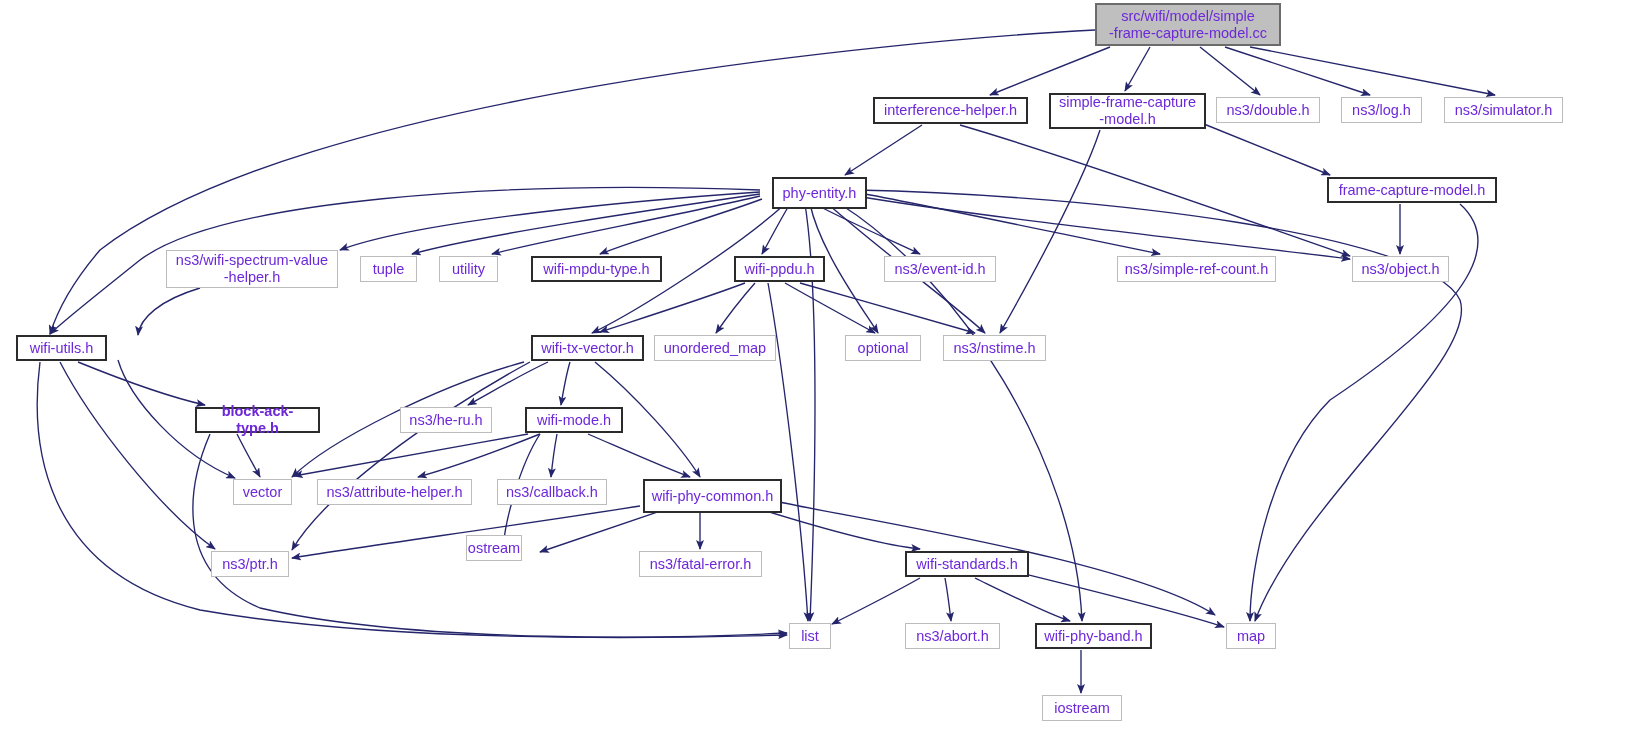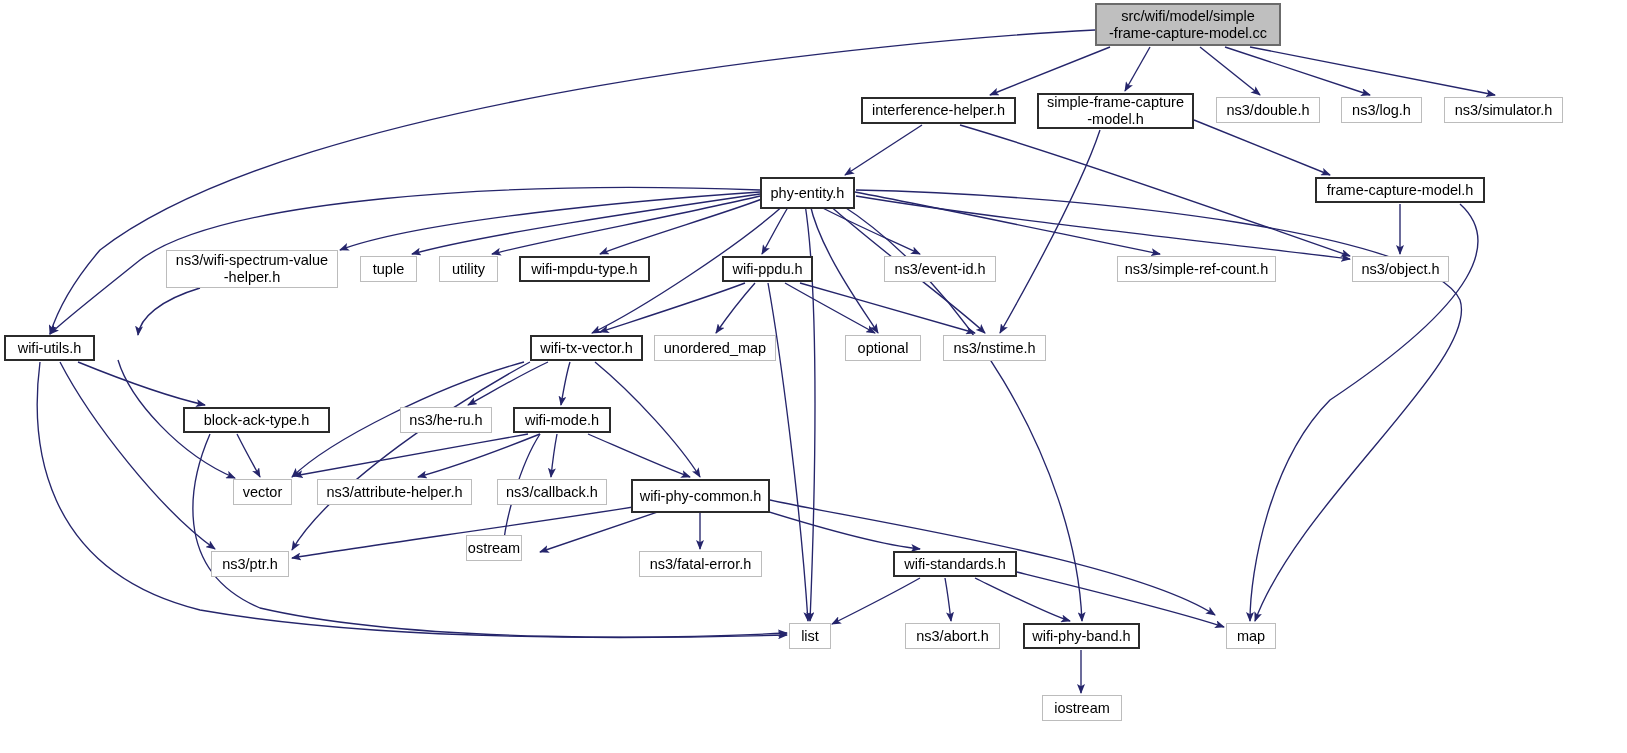--- a/index.html
+++ b/index.html
@@ -26,31 +26,32 @@
   }
   .node {
     position: absolute;
     box-sizing: border-box;
     display: flex;
     align-items: center;
     justify-content: center;
     text-align: center;
     font-size: 14.5px;
     line-height: 1.15;
-    color: #000000;
+    color: #6d28d9;
     background: #ffffff;
     white-space: pre-line;
     padding: 0 5px;
     z-index: 3;
   }
   .node.plain {
     border: 1px solid #bcbcbc;
   }
   .node.strong {
     border: 2px solid #0f766e;
+    margin-left: 12px;
   }
   .node.root {
     border: 2px solid #6b6b6b;
     background: #bfbfbf;
   }
 </style>
 </head>
 <body>
 
 <div id="graph">
@@ -136,25 +137,25 @@
       <div class="node plain" style="left: 166px; top: 250px; width: 172px; height: 38px; border-color: rgb(188, 188, 188);">ns3/wifi-spectrum-value
 -helper.h</div>
       <div class="node plain" style="left: 360px; top: 256px; width: 57px; height: 26px; border-color: rgb(188, 188, 188);">tuple</div>
       <div class="node plain" style="left: 439px; top: 256px; width: 59px; height: 26px; border-color: rgb(188, 188, 188);">utility</div>
       <div class="node strong" style="left: 519px; top: 256px; width: 131px; height: 26px; border-color: rgb(43, 43, 43);">wifi-mpdu-type.h</div>
       <div class="node strong" style="left: 722px; top: 256px; width: 91px; height: 26px; border-color: rgb(43, 43, 43);">wifi-ppdu.h</div>
       <div class="node plain" style="left: 884px; top: 256px; width: 112px; height: 26px; border-color: rgb(188, 188, 188);">ns3/event-id.h</div>
       <div class="node plain" style="left: 1117px; top: 256px; width: 159px; height: 26px; border-color: rgb(188, 188, 188);">ns3/simple-ref-count.h</div>
       <div class="node plain" style="left: 1352px; top: 256px; width: 97px; height: 26px; border-color: rgb(188, 188, 188);">ns3/object.h</div>
       <div class="node strong" style="left: 4px; top: 335px; width: 91px; height: 26px; border-color: rgb(43, 43, 43);">wifi-utils.h</div>
-      <div class="node strong" style="left: 530px; top: 335px; width: 113px; height: 26px; border-color: rgb(43, 43, 43);">wifi-tx-vector.h</div>
+      <div class="node strong" style="left: 519px; top: 335px; width: 113px; height: 26px; border-color: rgb(43, 43, 43);">wifi-tx-vector.h</div>
       <div class="node plain" style="left: 654px; top: 335px; width: 122px; height: 26px; border-color: rgb(188, 188, 188);">unordered_map</div>
       <div class="node plain" style="left: 845px; top: 335px; width: 76px; height: 26px; border-color: rgb(188, 188, 188);">optional</div>
       <div class="node plain" style="left: 943px; top: 335px; width: 103px; height: 26px; border-color: rgb(188, 188, 188);">ns3/nstime.h</div>
-      <div class="node strong" style="left: 183px; top: 407px; width: 147px; height: 26px; border-color: rgb(43, 43, 43);">block-ack-type.h</div>
+      <div class="node strong" style="left: 183px; top: 407px; width: 125px; height: 26px; border-color: rgb(43, 43, 43); font-weight: bold;">block-ack-type.h</div>
       <div class="node plain" style="left: 400px; top: 407px; width: 92px; height: 26px; border-color: rgb(188, 188, 188);">ns3/he-ru.h</div>
       <div class="node strong" style="left: 513px; top: 407px; width: 98px; height: 26px; border-color: rgb(43, 43, 43);">wifi-mode.h</div>
       <div class="node plain" style="left: 233px; top: 479px; width: 59px; height: 26px; border-color: rgb(188, 188, 188);">vector</div>
       <div class="node plain" style="left: 317px; top: 479px; width: 155px; height: 26px; border-color: rgb(188, 188, 188);">ns3/attribute-helper.h</div>
       <div class="node plain" style="left: 497px; top: 479px; width: 110px; height: 26px; border-color: rgb(188, 188, 188);">ns3/callback.h</div>
       <div class="node strong" style="left: 631px; top: 479px; width: 139px; height: 34px; border-color: rgb(43, 43, 43);">wifi-phy-common.h</div>
       <div class="node plain" style="left: 211px; top: 551px; width: 78px; height: 26px; border-color: rgb(188, 188, 188);">ns3/ptr.h</div>
       <div class="node plain" style="left: 466px; top: 535px; width: 56px; height: 26px; border-color: rgb(188, 188, 188);">ostream</div>
       <div class="node plain" style="left: 639px; top: 551px; width: 123px; height: 26px; border-color: rgb(188, 188, 188);">ns3/fatal-error.h</div>
       <div class="node strong" style="left: 893px; top: 551px; width: 124px; height: 26px; border-color: rgb(43, 43, 43);">wifi-standards.h</div>

